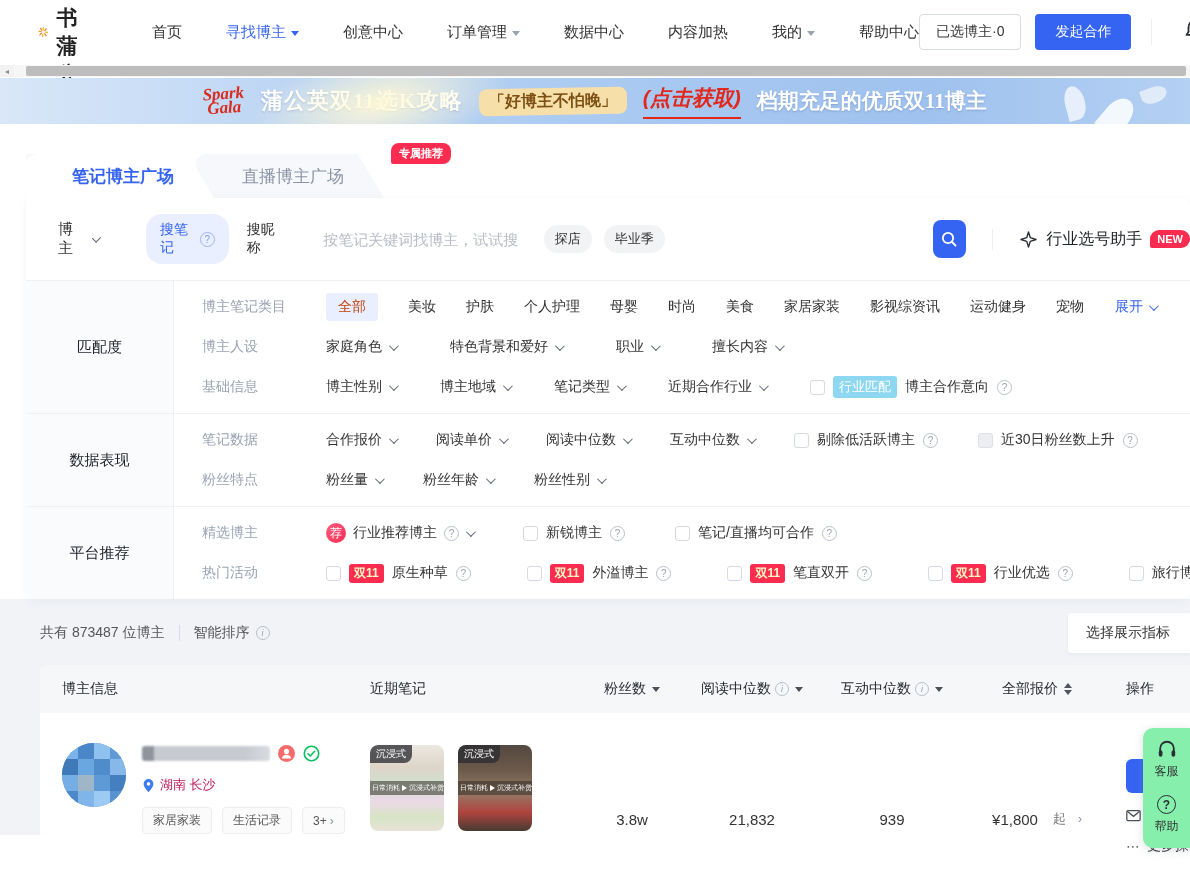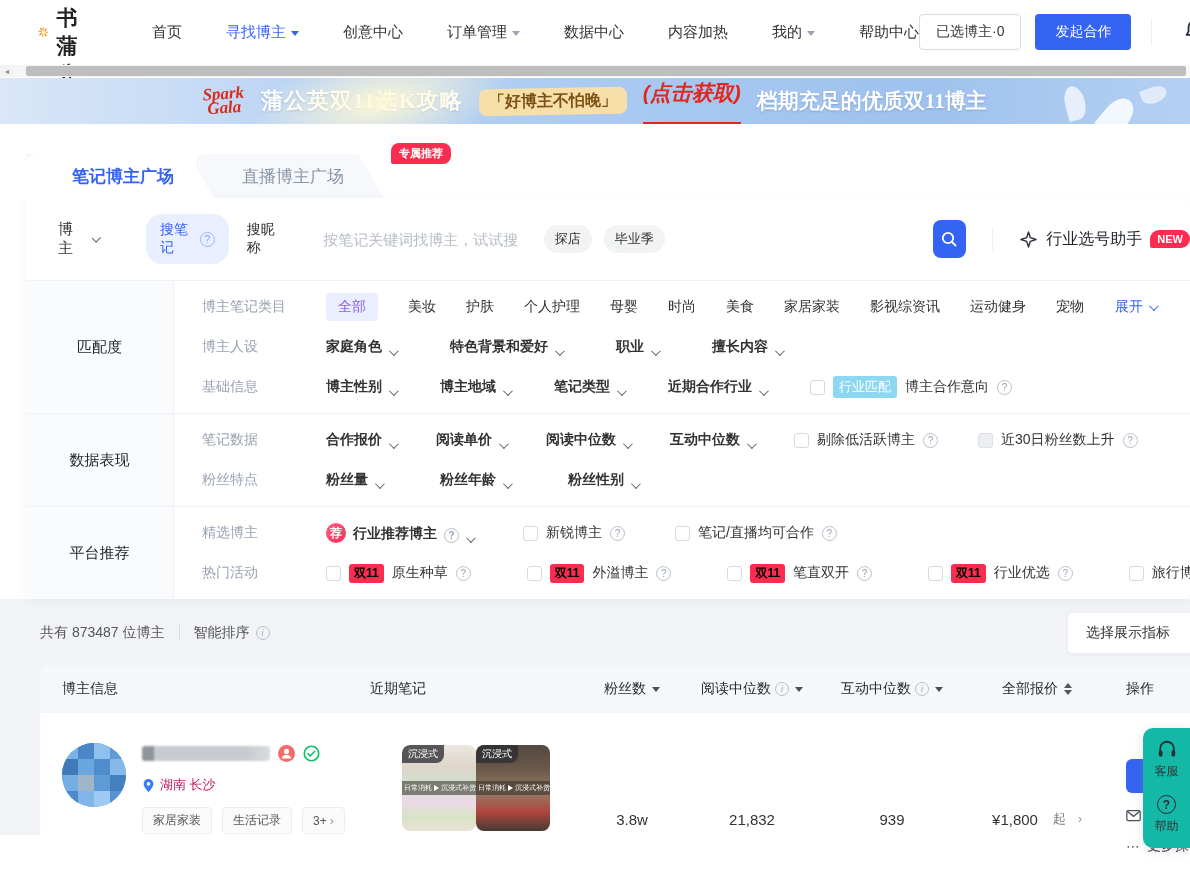--- a/index.html
+++ b/index.html
@@ -31,21 +31,21 @@
   
   .banner { height:46px; background:linear-gradient(90deg,#d9e7f8 0%,#bcd5f4 25%,#a7c8f1 55%,#9fc2ee 78%,#b4d0f3 100%); position:relative; overflow:hidden; display:flex; align-items:center; justify-content:center; gap:16px; }
   .banner-glow { position:absolute; left:250px; top:-30px; width:260px; height:110px; background:radial-gradient(closest-side,rgba(255,248,214,.95),rgba(255,248,214,0)); transform:rotate(-12deg); }
   .petal { position:absolute; background:rgba(255,255,255,.85); border-radius:50% 50% 50% 0; }
   .p1 { width:26px; height:40px; right:60px; top:18px; transform:rotate(40deg); }
   .p2 { width:20px; height:34px; right:105px; top:8px; transform:rotate(-15deg); background:rgba(255,255,255,.7);}
   .p3 { width:16px; height:26px; right:28px; top:4px; transform:rotate(70deg); background:rgba(255,255,255,.6);}
   .spark-logo { color:#d92c1e; font-family:"Liberation Serif","DejaVu Serif",serif; font-style:italic; font-weight:bold; font-size:17px; line-height:.85; text-align:center; transform:rotate(-4deg); }
   .banner-title { color:#fff; font-size:22px; font-weight:bold; text-shadow:0 1px 2px rgba(90,120,180,.45); letter-spacing:1px; font-family:"Liberation Serif","DejaVu Serif",serif;}
   .banner-tag { background:#f6dfa9; color:#7d5014; font-size:16px; font-weight:bold; padding:3px 10px; border-radius:8px; transform:rotate(-1deg); }
-  .banner-click { color:#e0281c; font-size:21px; font-weight:bold; font-style:italic; border-bottom:2px solid #e0281c; padding-bottom:15px; }
+  .banner-click { color:#e0281c; font-size:21px; font-weight:bold; font-style:italic; border-bottom:2px solid #e0281c; padding-bottom:5px; }
   .banner-sub { color:#fff; font-size:21px; font-weight:bold; text-shadow:0 1px 2px rgba(90,120,180,.45); font-family:"Liberation Serif","DejaVu Serif",serif;}
 
   
   .page-upper { background:#fff; padding:30px 0 0 26px; }
   .tabs { display:flex; height:44px; position:relative; }
   .tab { font-size:17px; padding:0 40px 0 46px; display:flex; align-items:center; position:relative; clip-path:polygon(0 0,calc(100% - 26px) 0,100% 100%,0 100%); border-radius:10px 0 0 0; }
   .tab-active { background:#fff; color:#3564f2; font-weight:bold; box-shadow:0 -4px 10px rgba(150,160,180,.18); z-index:2; }
   .tab-inactive { background:#f6f8fb; color:#8a94a6; margin-left:-18px; z-index:1; }
   .tab-badge { position:absolute; top:-11px; right:14px; background:#fb2c4f; color:#fff; font-size:11px; font-weight:bold; padding:3px 8px; border-radius:8px 8px 8px 2px; clip-path:none; z-index:5;margin-left:47px;}
 
@@ -73,28 +73,28 @@
   
   .filter-sections { border-top:1px solid #f0f1f4; }
   .fsection { display:flex; border-bottom:1px solid #f0f1f4; }
   .fsection:last-child { border-bottom:none; }
   .fside { width:148px; background:#fafbfd; border-right:1px solid #eef0f3; display:flex; align-items:center; justify-content:center; font-size:15px; color:#1f2329; flex:none;}
   .frows { flex:1; padding:6px 0; }
   .frow { display:flex; align-items:center; height:40px; padding-left:28px; }
   .frow-label { width:124px; font-size:14px; color:#9aa3b2; flex:none; }
   .fopts { display:flex; align-items:center; gap:30px; font-size:14px; color:#333; flex:1; }
   .opt { white-space:nowrap; cursor:pointer; }
-  .opt-selected { background:#e9efff; color:#8b5cf6; padding:5px 12px; border-radius:4px; }
-  .dd { display:flex; align-items:flex-end; gap:7px; white-space:nowrap; cursor:pointer;font-weight:bold;}
+  .opt-selected { background:#e9efff; color:#c2410c; padding:5px 12px; border-radius:4px; }
+  .dd { display:flex; align-items:center; gap:7px; white-space:nowrap; cursor:pointer;}
   .expand { margin-left:auto; margin-right:34px; color:#3564f2; display:flex; align-items:center; gap:6px; font-size:14px; cursor:pointer;}
   .cb { width:15px; height:15px; border:1px solid #d5d9e0; border-radius:3px; background:#fff; display:inline-block; flex:none;}
   .cb-gray { background:#eceef2; border-color:#dde0e6; }
   .check-item { display:flex; align-items:center; gap:8px; white-space:nowrap; }
   .badge-cyan { background:#8ed7f1; color:#fff; font-size:13px; padding:2px 6px; border-radius:3px; }
-  .badge-d11 { background:#fb2c4f; color:#000000; font-size:12px; font-weight:bold; padding:1px 5px; border-radius:3px; }
+  .badge-d11 { background:#fb2c4f; color:#fef9c3; font-size:12px; font-weight:bold; padding:1px 5px; border-radius:3px; }
   .badge-jian { width:20px; height:20px; background:linear-gradient(135deg,#ff5d7e,#fa2b55); color:#fff; font-size:12px; border-radius:50%; display:inline-flex; align-items:center; justify-content:center; flex:none;}
 
   
   .lower { background:#f1f3f7; padding:24px 0 0 40px; height:236px; position:relative; }
   .results-bar { display:flex; align-items:center; font-size:14px; color:#555; gap:14px; height:20px;}
   .rb-sep { width:1px; height:16px; background:#d8dce3; }
   .sort-wrap { display:flex; align-items:center; gap:6px; color:#555;}
   .metric-btn { position:absolute; right:0; top:14px; background:#fff; border:none; border-radius:4px 0 0 4px; padding:11px 20px 11px 18px; font-size:14px; color:#333; box-shadow:0 1px 4px rgba(160,170,190,.15); }
 
   .table-card { background:#fff; border-radius:8px 0 0 0; margin-top:22px; width:1260px; }
@@ -117,41 +117,41 @@
   .avatar { width:64px; height:64px; border-radius:50%; overflow:hidden; flex:none; }
   .bdetails { padding-top:2px; }
   .name-line { display:flex; align-items:center; gap:8px; }
   .blur-name { width:128px; height:15px; border-radius:3px; background:linear-gradient(90deg,#8f959c 0 12px,#c7cbd1 12px 80%,#d8dbdf 100%); filter:blur(1.2px); }
   .loc-line { display:flex; align-items:center; gap:5px; font-size:13px; color:#be185d; margin-top:14px; }
   .tag-line { display:flex; gap:10px; margin-top:13px; }
   .btag { border:1px solid #ebedf0; background:#fbfbfc; color:#555; font-size:12px; padding:4px 10px; border-radius:4px; display:flex; align-items:center; gap:3px;}
   .chev-r { color:#8a94a6; font-size:12px; }
   .chev-r::before { content:"›"; }
 
-  .thumbs { display:flex; gap:0; padding-top:2px;justify-content:center;}
+  .thumbs { display:flex; gap:14px; padding-top:2px;}
   .thumb { width:74px; height:86px; border-radius:8px; position:relative; overflow:hidden; flex:none;}
   .t1 { background:linear-gradient(180deg,#ece7e0 0%,#ddd5c8 26%,#cfe0d0 48%,#ecd9e7 66%,#d7e4c5 84%,#e8e2d8 100%); }
   .t2 { background:linear-gradient(180deg,#544840 0%,#6d5a4a 30%,#937c68 55%,#b1443f 78%,#463b31 100%); }
   .thumb-label { position:absolute; top:0; left:0; background:rgba(45,45,50,.78); color:#fff; font-size:10px; padding:2px 6px; border-radius:8px 0 8px 0; }
   .thumb-cap { position:absolute; top:42%; left:0; right:0; background:rgba(50,42,35,.55); color:#fff; font-size:7px; padding:2px 2px; display:flex; align-items:center; gap:2px; white-space:nowrap; overflow:hidden;}
   .play { width:0; height:0; border-top:3.5px solid transparent; border-bottom:3.5px solid transparent; border-left:5px solid #fff; flex:none; }
 
   .stat { font-size:15px; color:#333; padding-top:40px; justify-content:center; }
   .price-cell { padding-top:40px;gap:12px; }
   .price-cell .cur { font-size:15px; color:#333; }
   .price-cell .qi { font-size:13px; color:#777; margin-left:3px;}
 
   .actions { padding-top:16px; display:flex; flex-direction:column; gap:13px; font-size:14px; color:#333;}
   .add-btn { background:#3564f2; color:#fff; border:none; border-radius:6px; height:34px; width:116px; font-size:14px; display:flex; align-items:center; justify-content:center; gap:6px;}
   .add-btn::before { content:"⊕"; font-size:15px; }
   .action-link { display:flex; align-items:center; gap:7px; white-space:nowrap;}
   .more-dots::before { content:"⋯"; color:#666; }
 
   
-  .float-panel { position:absolute; right:0; top:728px; width:47px; background:#14b8a6; border-radius:10px 0 0 10px; box-shadow:0 2px 10px rgba(120,130,150,.25); padding:11px 0 13px; display:flex; flex-direction:column; align-items:center; gap:15px; z-index:10;}
+  .float-panel { position:absolute; right:0; top:728px; width:47px; background:#86efac; border-radius:10px 0 0 10px; box-shadow:0 2px 10px rgba(120,130,150,.25); padding:11px 0 13px; display:flex; flex-direction:column; align-items:center; gap:15px; z-index:10;}
   .fp-item { display:flex; flex-direction:column; align-items:center; gap:4px; font-size:12px; color:#333; }
   .q-help { width:19px; height:19px; border:1.6px solid #2a2e36; border-radius:50%; display:flex; align-items:center; justify-content:center; font-size:12px; font-weight:bold; color:#2a2e36;}
   .q-help::before { content:"?"; }
 </style>
 </head>
 <body>
 
 <header class="topbar">
   <div class="logo">
     <svg width="32" height="32" viewBox="0 0 36 36">
@@ -379,21 +379,21 @@
                 </span>
               <span class="check-item">
                   <span class="cb cb-gray"></span>
                   <span>近30日粉丝数上升</span>
                   <span class="qmark"></span>
                 </span>
             </div>
           </div>
           <div class="frow">
             <span class="frow-label">粉丝特点</span>
-            <div class="fopts" style="gap:58px;">
+            <div class="fopts" style="gap:41px;">
               <span class="dd">
                   <span>粉丝量</span>
                   <span class="chev"></span>
                 </span>
               <span class="dd">
                   <span>粉丝年龄</span>
                   <span class="chev"></span>
                 </span>
               <span class="dd">
                   <span>粉丝性别</span>

